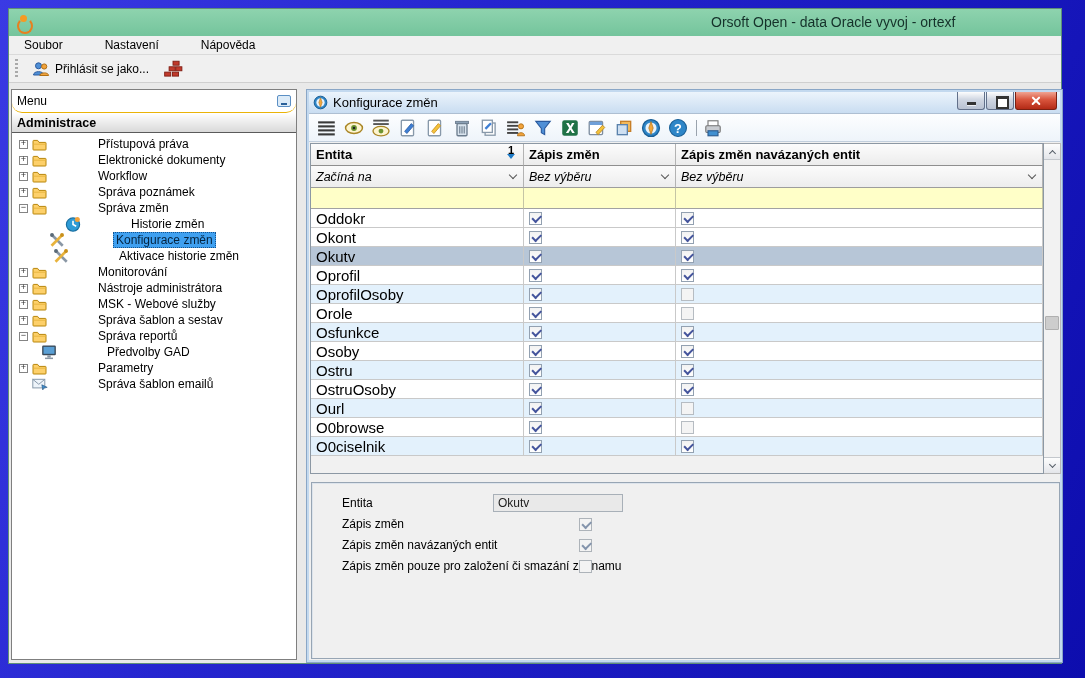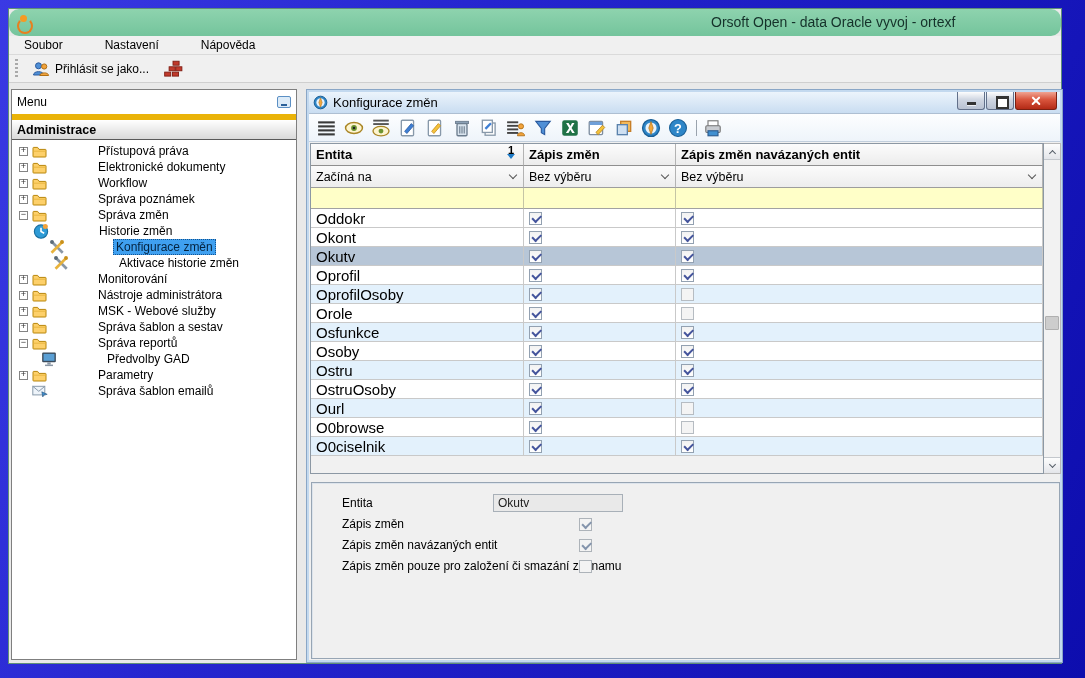--- a/index.html
+++ b/index.html
@@ -4,21 +4,21 @@
 <style>
   * { box-sizing: border-box; margin: 0; padding: 0; }
   html,body { width:1085px; height:678px; overflow:hidden;
     font-family:"Liberation Sans", sans-serif; font-size:12px; color:#000;
     background:linear-gradient(115deg,#3a3ae4 0%,#2525cf 35%,#0d0dae 100%); }
 
   
   .app-window { position:absolute; left:8px; top:8px; width:1054px; height:656px;
     background:#e9e9e9; border:1px solid #5f8f78; }
   .titlebar { position:absolute; left:0; top:0; right:0; height:27px;
-    background:linear-gradient(#8ed3ae,#74c49c); display:flex; align-items:center;border-radius:10px; }
+    background:linear-gradient(#8ed3ae,#74c49c); display:flex; align-items:center; }
   .app-title { position:absolute; left:702px; top:5px; font-size:14px; color:#15322a; }
   .app-icon { position:relative; width:17px; height:17px; margin-left:6px; }
   .app-icon::before { content:""; position:absolute; left:5px; top:1px; width:7px; height:7px;
     border-radius:50%; background:#f59a23; }
   .app-icon::after { content:""; position:absolute; left:2px; top:4px; width:12px; height:12px;
     border-radius:50%; border:2.5px solid #e87f1e; border-top-color:transparent; }
 
   .menubar { position:absolute; left:0; top:27px; right:0; height:19px; background:#f0f0f0;
     border-bottom:1px solid #dadada; display:flex; align-items:center; padding-left:8px;gap:28px; }
   .menu-item { padding:2px 7px; cursor:default; }
@@ -28,22 +28,22 @@
   .grip { width:3px; height:20px; margin:0 8px 0 6px;
     background:repeating-linear-gradient(#aaa 0 2px, transparent 2px 4px); }
   .login-btn { display:flex; align-items:center; gap:5px; border:none; background:transparent;
     font-family:inherit; font-size:12px; padding:3px 6px; }
   .tbtn-ico { width:18px; height:18px; display:inline-block; }
   .bricks-btn { margin-left:8px; width:20px; height:20px; display:flex; align-items:center; justify-content:center; }
 
   
   .sidebar { position:absolute; left:2px; top:80px; width:286px; height:571px;
     background:#fff; border:1px solid #7f7f7f; }
-  .sidebar-header { height:30px; background:#fff; border-bottom:6px solid #eab308;
-    display:flex; align-items:center; padding:0 5px; }
+  .sidebar-header { height:23px; background:#fff; border-bottom:1px solid #eab308;
+    display:flex; align-items:center; padding:0 5px;border-radius:10px; }
   .sidebar-header span:first-child { flex:1; }
   .collapse-btn { position:relative; width:14px; height:12px; background:#dcebf8;
     border:1px solid #5b8fc4; border-radius:2px; }
   .collapse-btn::after { content:""; position:absolute; left:3px; top:7px; width:6px; height:2px; background:#2a6099; }
   .section-header { height:20px; background:linear-gradient(#ffffff,#d9d9d9);
     border-bottom:1px solid #5a5a5a; font-weight:bold; font-size:12.5px;
     display:flex; align-items:center; padding-left:5px; }
   .tree { padding-top:3px; }
   .tree-item { height:16px; display:flex; align-items:center; cursor:default; white-space:nowrap; }
   .expander { width:9px; height:9px; border:1px solid #848484; background:#fff; flex:none;
@@ -87,21 +87,21 @@
   .grid { flex:1; border:1px solid #8c98a4; background:#fff; display:flex; flex-direction:column; overflow:hidden; }
   .grow { display:flex; flex:none; }
   .c1 { width:213px; flex:none; } .c2 { width:152px; flex:none; } .c3 { flex:1; }
   .hrow { height:22px; }
   .hcell { background:linear-gradient(#fcfcfc,#ececec); border-right:1px solid #b3b3b3;
     border-bottom:1px solid #8f8f8f; font-weight:bold; font-size:13px;
     display:flex; align-items:center; padding-left:5px; }
   .sortbadge { margin-left:auto; margin-right:8px; display:flex; flex-direction:column; align-items:center; line-height:9px; }
   .sortbadge b { font-size:11px; }
   .sortbadge i { width:0; height:0; border:4px solid transparent; border-top:5px solid #1d7ac6; margin-top:-1px; }
-  .frow { height:22px; }
+  .frow { height:22px;font-style:italic; }
   .fcell { background:linear-gradient(#fbfbfb,#ededed); border-right:1px solid #b3b3b3;
     border-bottom:1px solid #9d9d9d; display:flex; align-items:center; padding-left:5px; font-size:12.5px; }
   .chev { width:6px; height:6px; border-right:1.5px solid #555; border-bottom:1.5px solid #555;
     transform:rotate(45deg); margin-left:auto; margin-right:7px; margin-top:-3px; }
   .yrow { height:21px; }
   .ycell { background:#ffffc8; border-right:1px solid #c5c5a5; border-bottom:1px solid #a2a2a2; }
   .drow { height:19px; font-size:15px; }
   .dcell { border-right:1px solid #c9c9c9; border-bottom:1px solid #c9c9c9;
     display:flex; align-items:center; padding-left:5px; }
   .drow.stripe .dcell { background:#e3f1fc; }
@@ -226,21 +226,21 @@
         <div class="tree-item" style="padding-left: 7px;">
           <span class="expander">−</span>
           <span class="tree-ico">
             <svg viewBox="0 0 16 13">
               <path d="M1 3.2 L1 11.4 Q1 12 1.6 12 L13.4 12 Q14 12 14 11.4 L14 5 Q14 4.4 13.4 4.4 L7 4.4 L5.6 2.4 L1.6 2.4 Q1 2.4 1 3.2 Z" fill="#fdd06a" stroke="#b8860b"></path>
               <path d="M1.5 6.2 L14 6.2" stroke="#e8b33c" stroke-width="0.9"></path>
             </svg>
           </span>
           <span class="tree-label">Správa změn</span>
         </div>
-        <div class="tree-item" style="padding-left: 8px;">
+        <div class="tree-item" style="padding-left: 40px;">
           <span class="exp-spacer"></span>
           <span class="tree-ico">
             <svg viewBox="0 0 14 14">
               <circle cx="7" cy="7.5" r="5.8" fill="#2e9bd6" stroke="#1a6fa0"></circle>
               <path d="M7 4.2 L7 7.5 L9.8 9" stroke="#fff" stroke-width="1.4" fill="none"></path>
               <circle cx="10.8" cy="3" r="2.2" fill="#f2a33c"></circle>
             </svg>
           </span>
           <span class="tree-label">Historie změn</span>
         </div>

